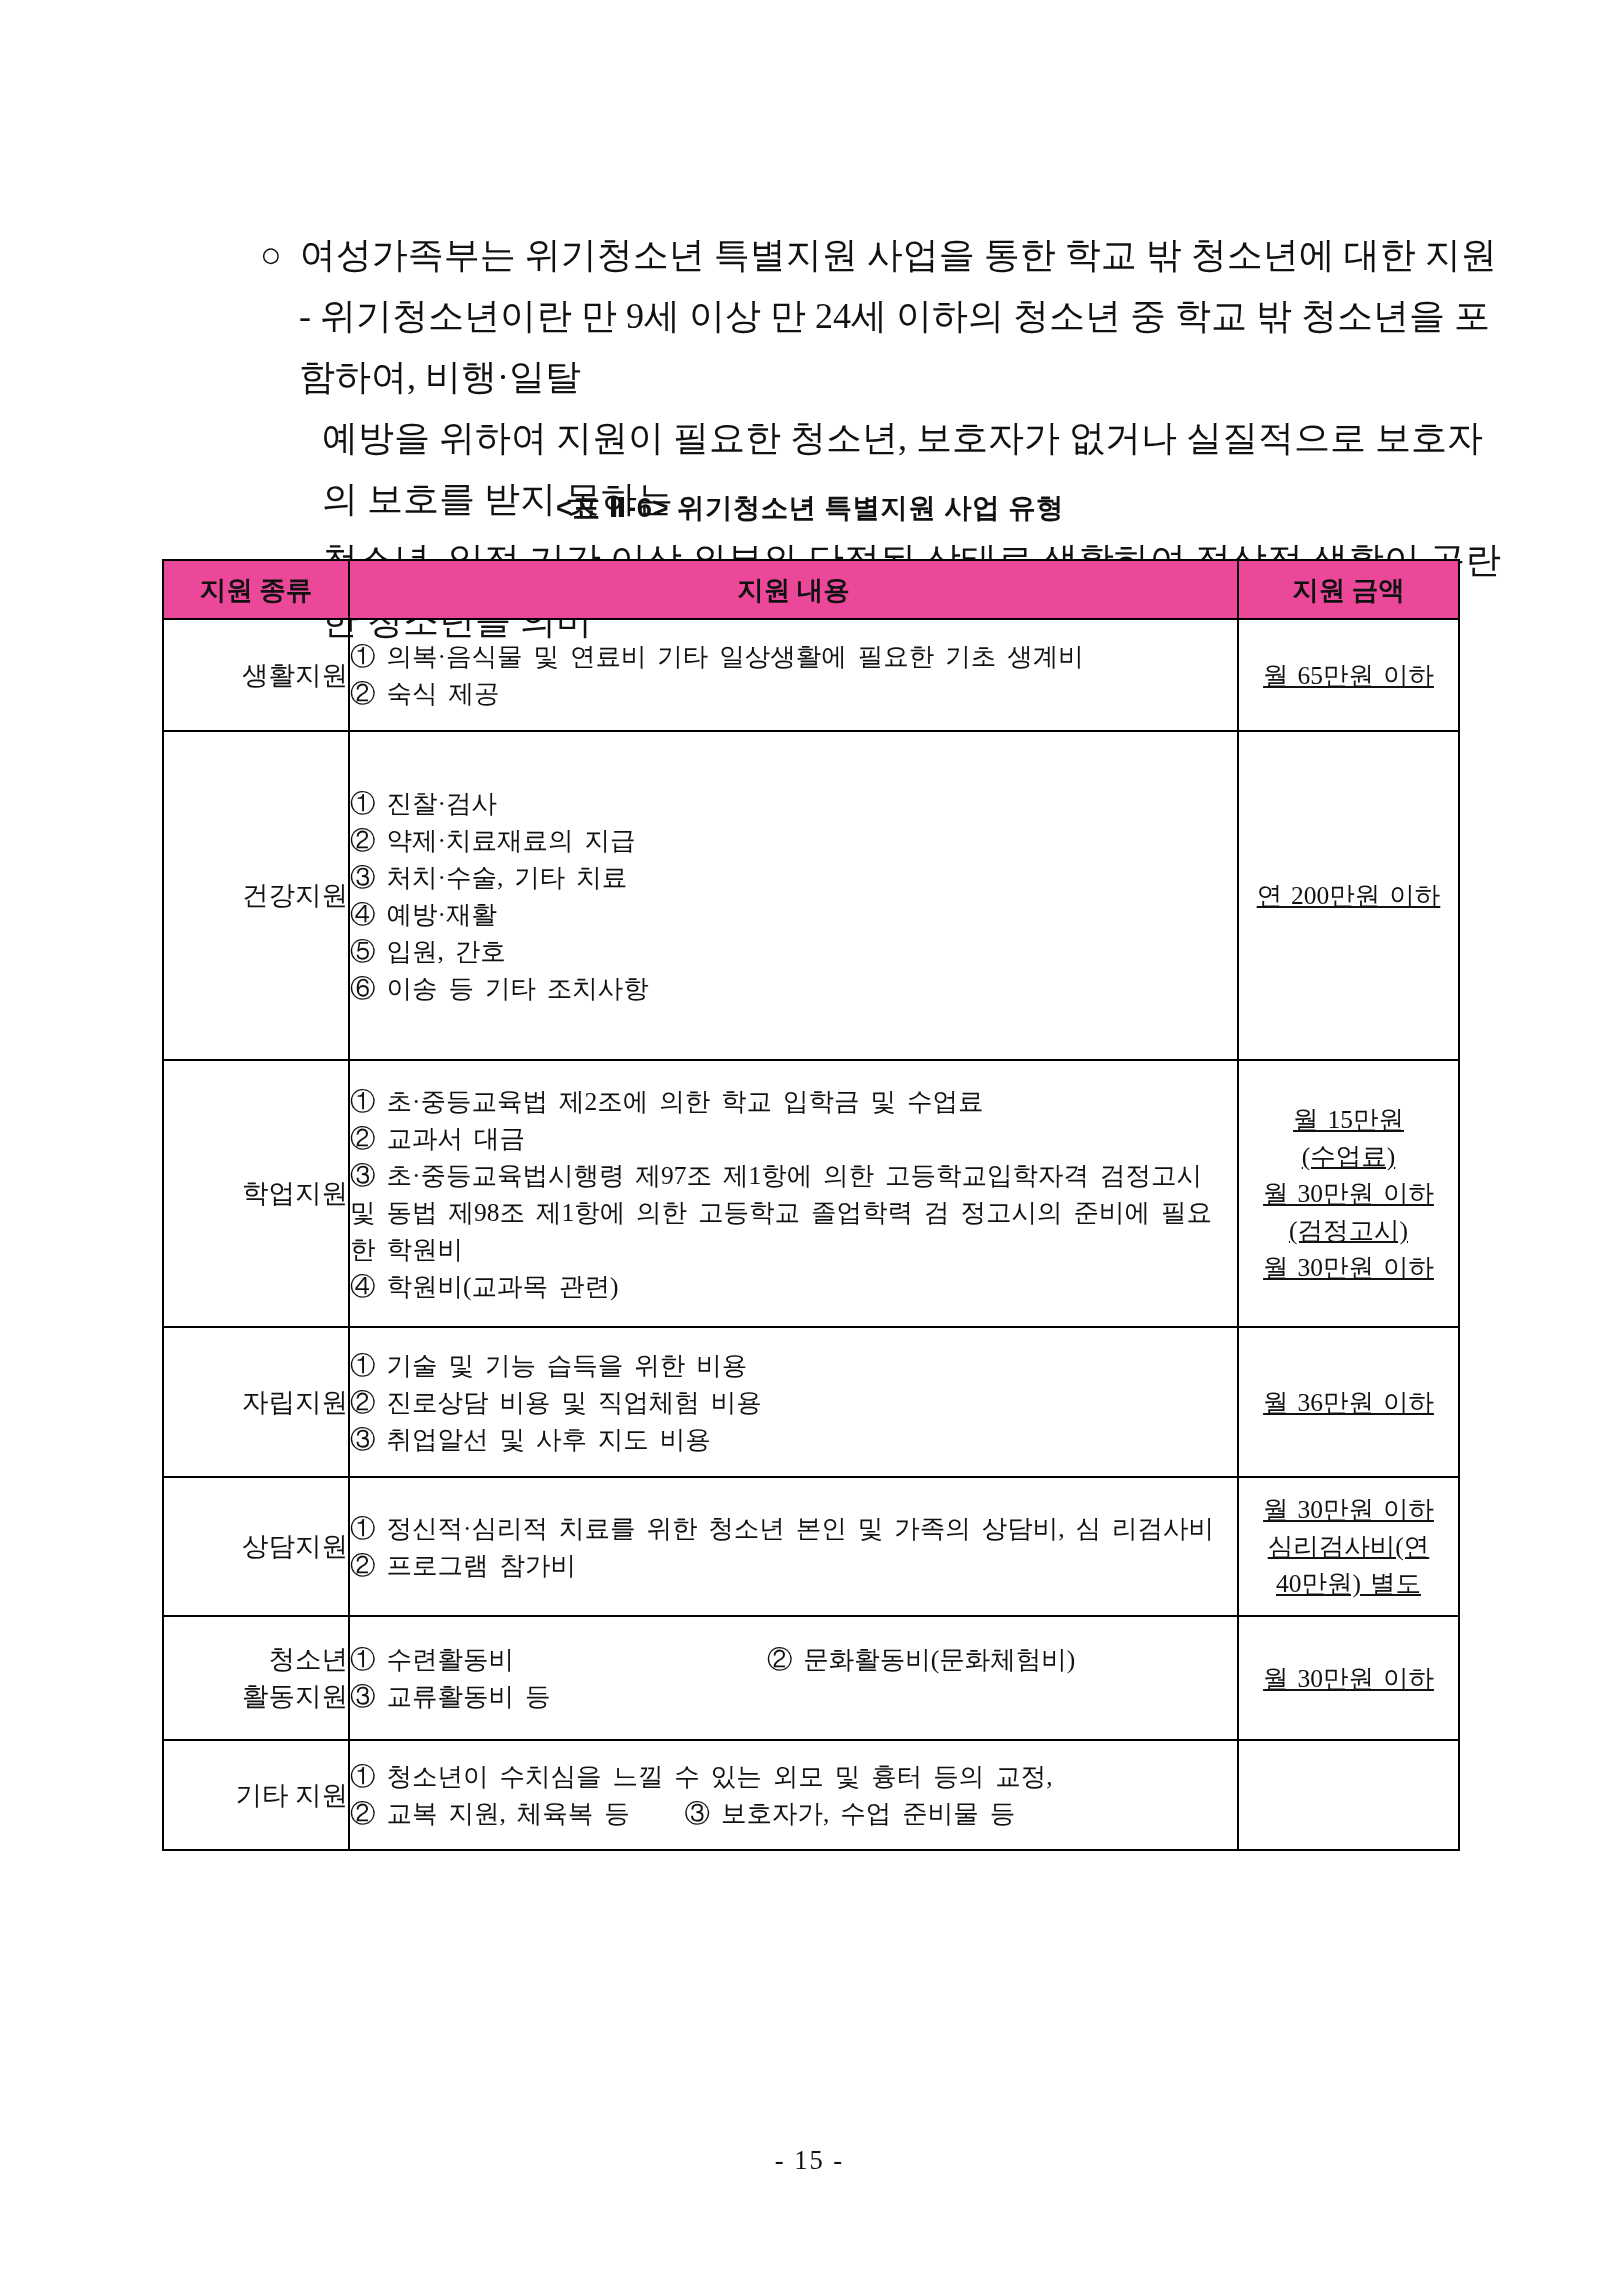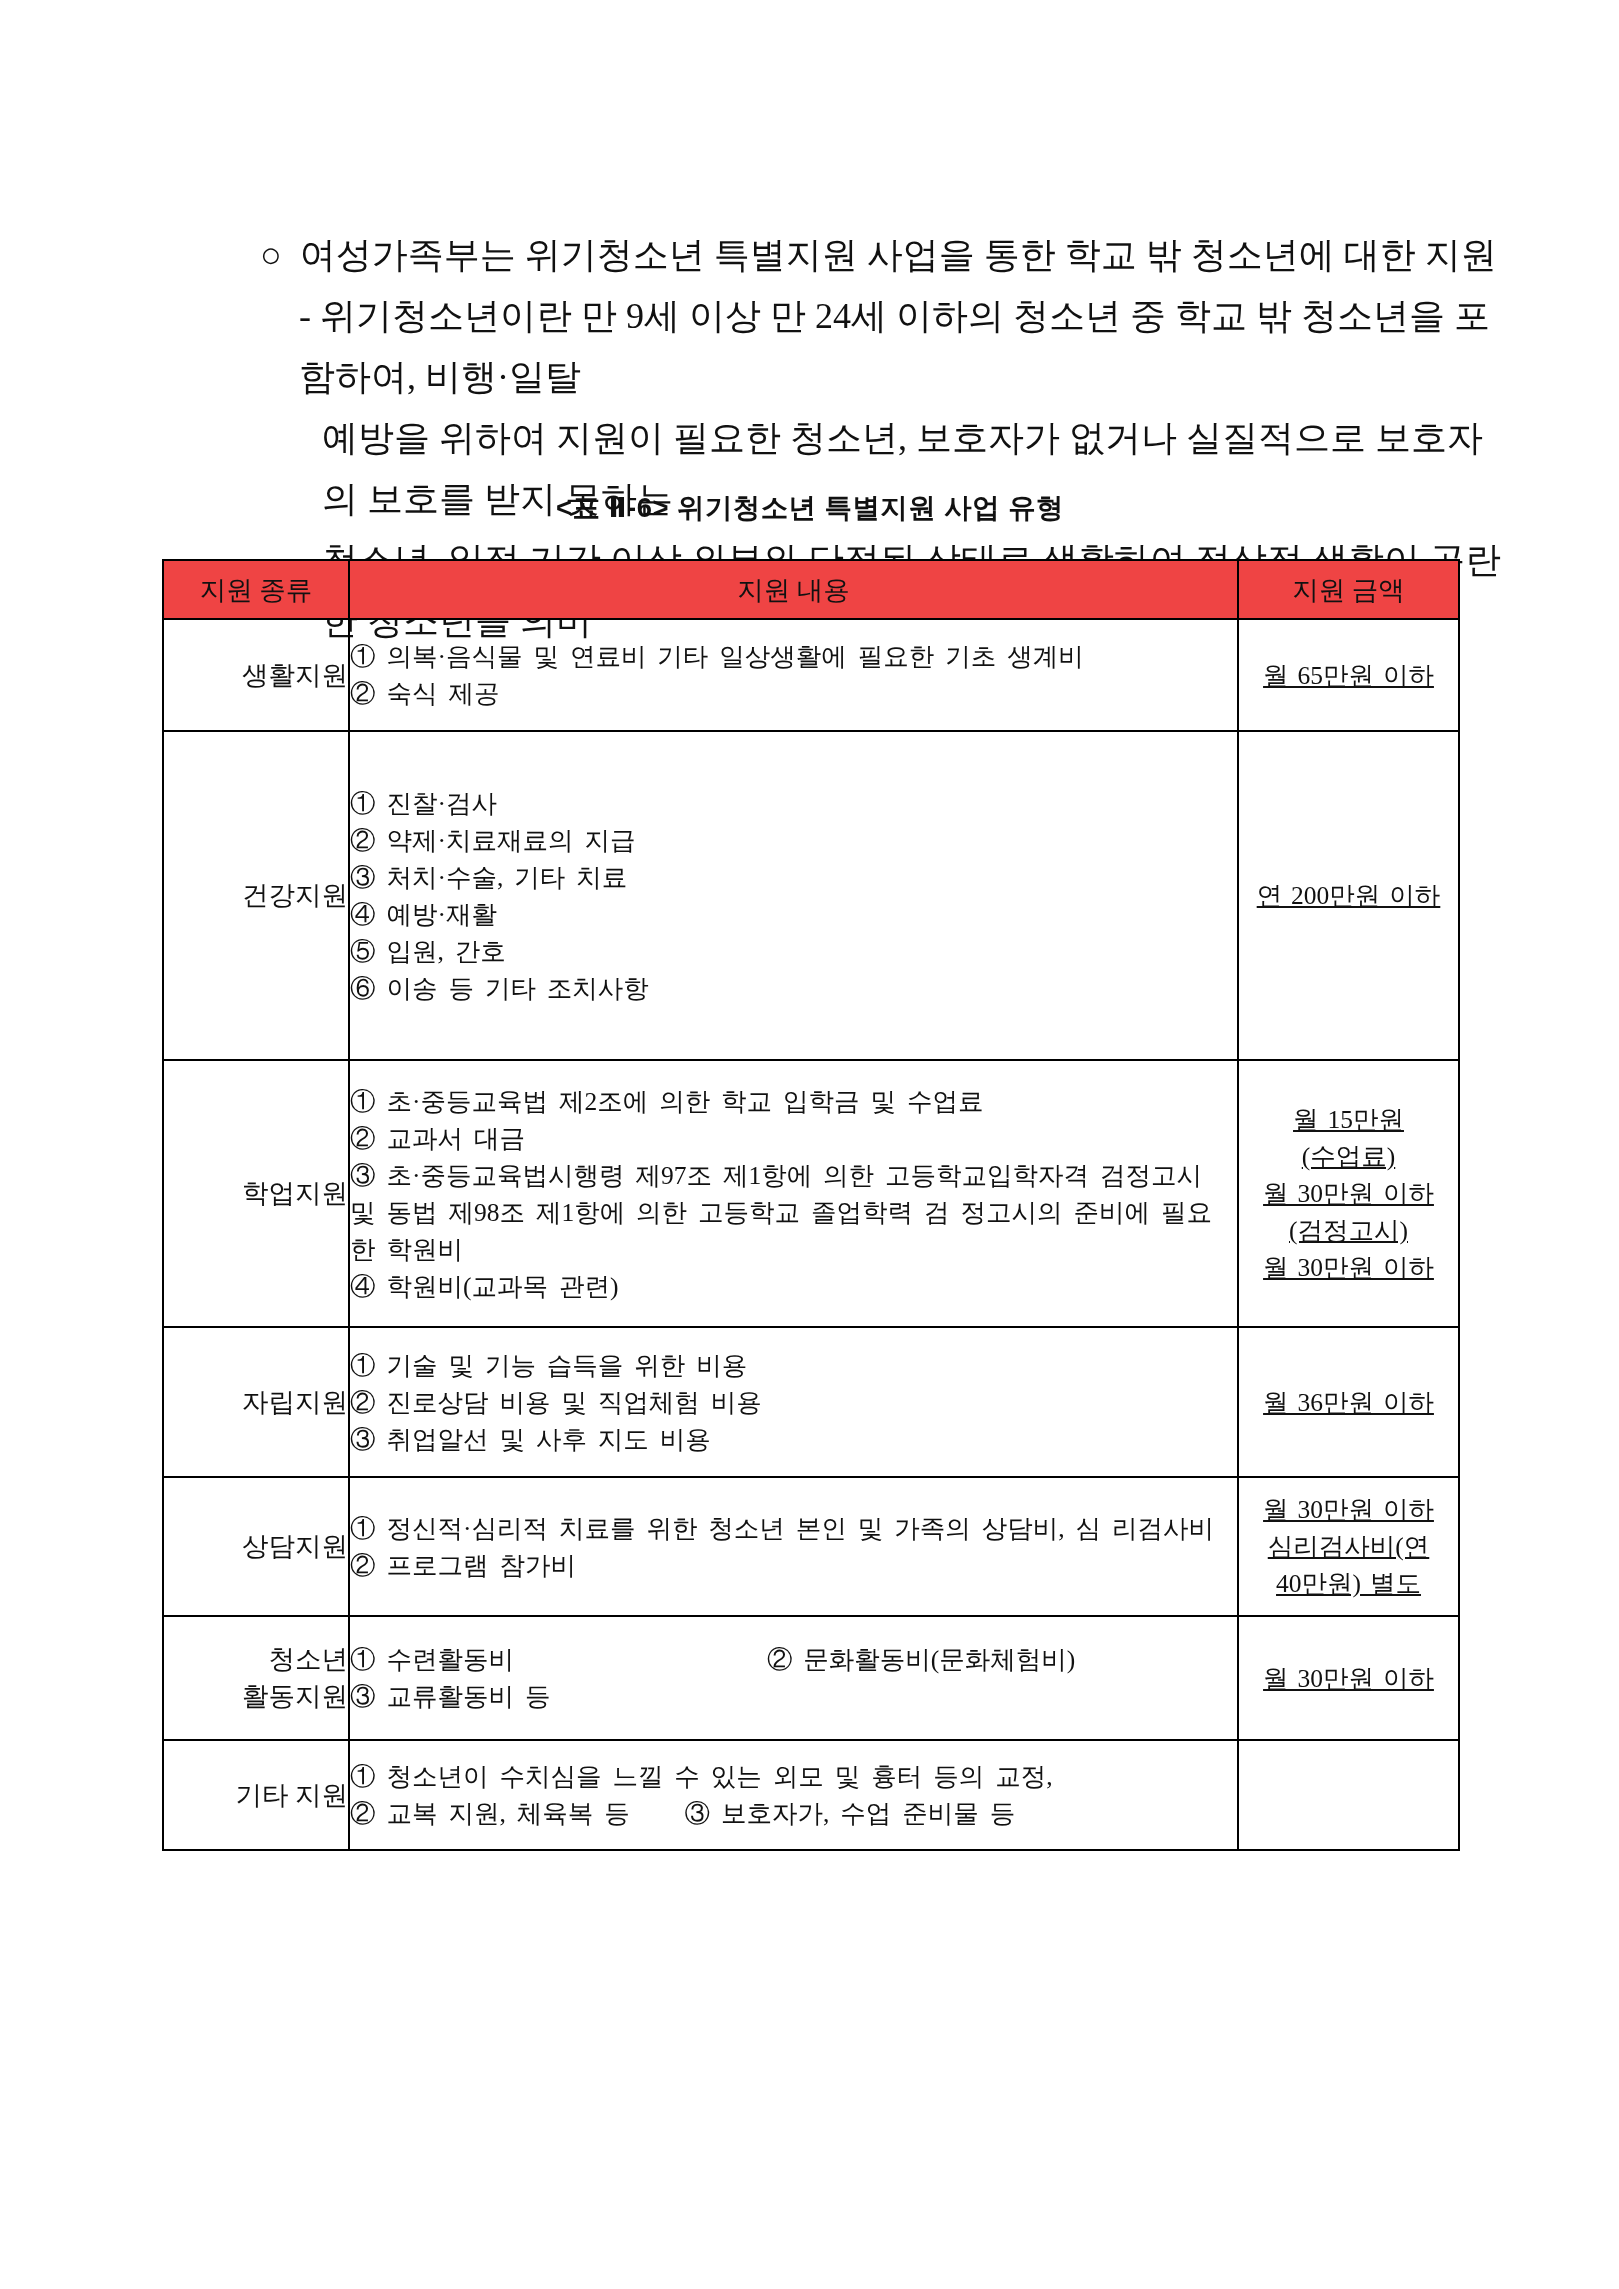--- a/index.html
+++ b/index.html
@@ -32,21 +32,21 @@
   }
   table.support col.c-type   { width:186px; }
   table.support col.c-detail { width:889px; }
   table.support col.c-amount { width:221px; }
   table.support th, table.support td {
     border:2px solid #000000;
     border-top-width:2.9px; border-bottom-width:2.9px;
     vertical-align:middle; padding:0;
   }
   table.support thead th {
-    background:#ef4444; height:57px; font-weight:normal;
+    background:#ec4899; height:57px; font-weight:bold;
     text-align:center; font-size:26.5px;
   }
   td.type {
     text-align:right; font-size:26.5px; white-space:pre-line; line-height:37px;
   }
   td.content { padding:11.8px 17.6px; }
   td.content .line {
     line-height:37px; white-space:pre-wrap; word-spacing:0.18em;
   }
   td.content .line.split .seg-a { display:inline-block; width:47%; }
@@ -167,15 +167,16 @@
             <td class="content">
               <div class="line">① 청소년이 수치심을 느낄 수 있는 외모 및 흉터 등의 교정,</div>
               <div class="line">② 교복 지원, 체육복 등     ③ 보호자가, 수업 준비물 등</div>
             </td>
             <td class="amount"></td>
           </tr>
         </tbody>
     </table>
   </div>
 
+  <div class="page-num">- 15 -</div>
 
 </div>
 
 
 </body></html>

